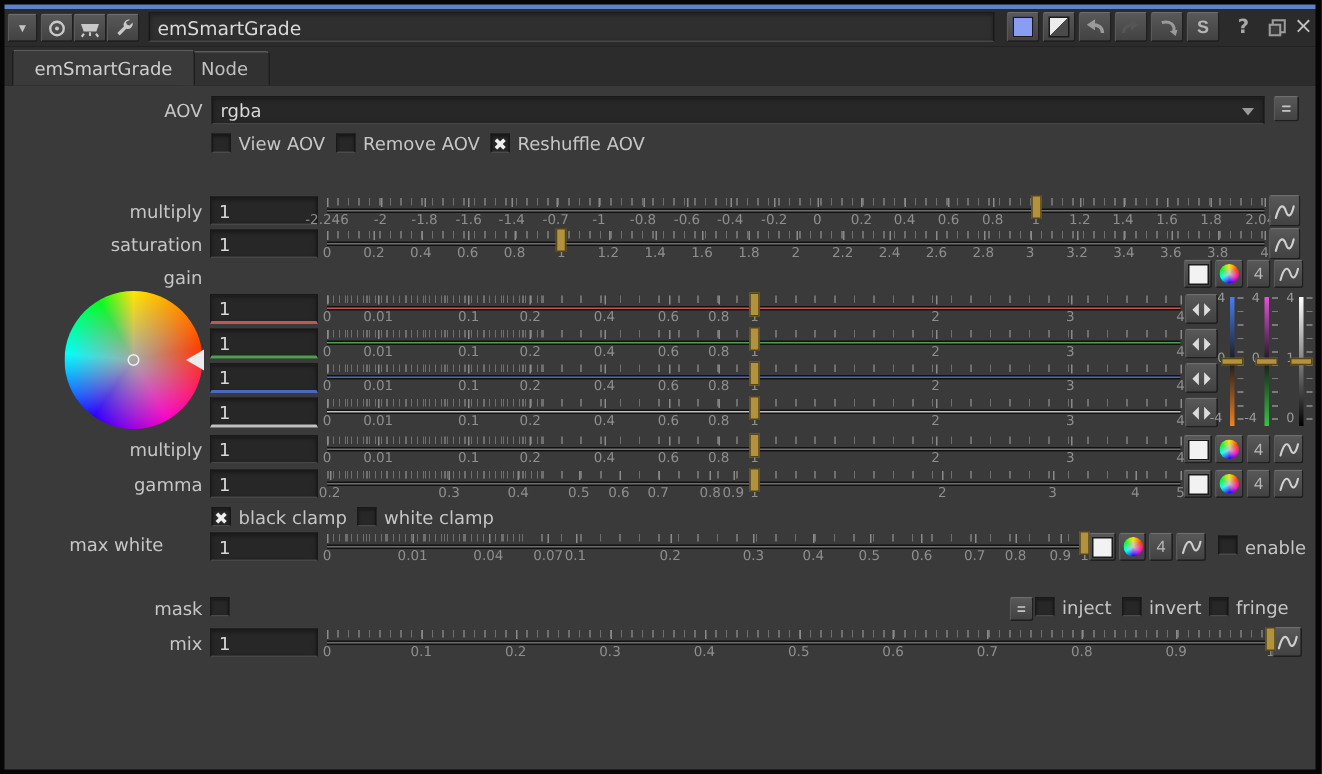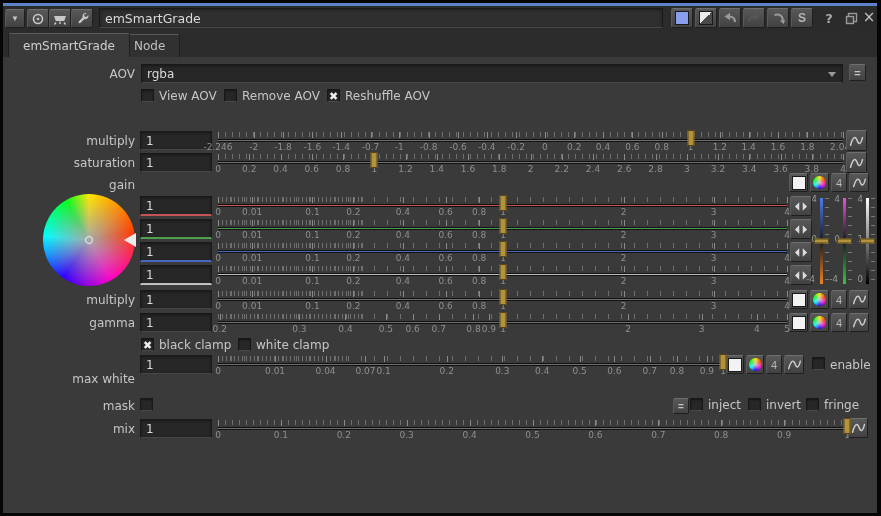--- a/index.html
+++ b/index.html
@@ -579,21 +579,21 @@
           <path d="M3 14 C6 3 9 3 11 9 C12.5 13.5 15 13.5 17 5" fill="none" stroke="#cfcfcf" stroke-width="1.7" stroke-linecap="round"></path>
         </svg>
       </span>
     </button>
 
   <span class="abs cb on" style="left:141px;top:338px;">✖</span>
   <span class="abs lbl" style="left:159px;top:338px;">black clamp</span>
   <span class="abs cb" style="left:238px;top:338px;"></span>
   <span class="abs lbl" style="left:256px;top:338px;">white clamp</span>
 
-  <div class="abs lbl rlbl" style="left:20px;top:372px;width:115px;">max white</div>
+  <div class="abs lbl rlbl" style="left:20px;top:356px;width:115px;text-align:center;">max white</div>
   <input class="abs field" style="left: 140px; top: 355px; width: 72px; height: 19px;" value="1">
   <div class="abs slider log" style="left:218px;top:356px;width:505px;">
     <div class="strip"></div>
       <div class="track"></div>
     <div class="handle" style="left: 100%;"></div>
   <i class="mt" style="left: 0%;"></i>
       <b class="tl" style="left: 0%;">0</b>
       <i class="mt" style="left: 11.3%;"></i>
       <b class="tl" style="left: 11.3%;">0.01</b>
       <i class="mt" style="left: 21.3%;"></i>

